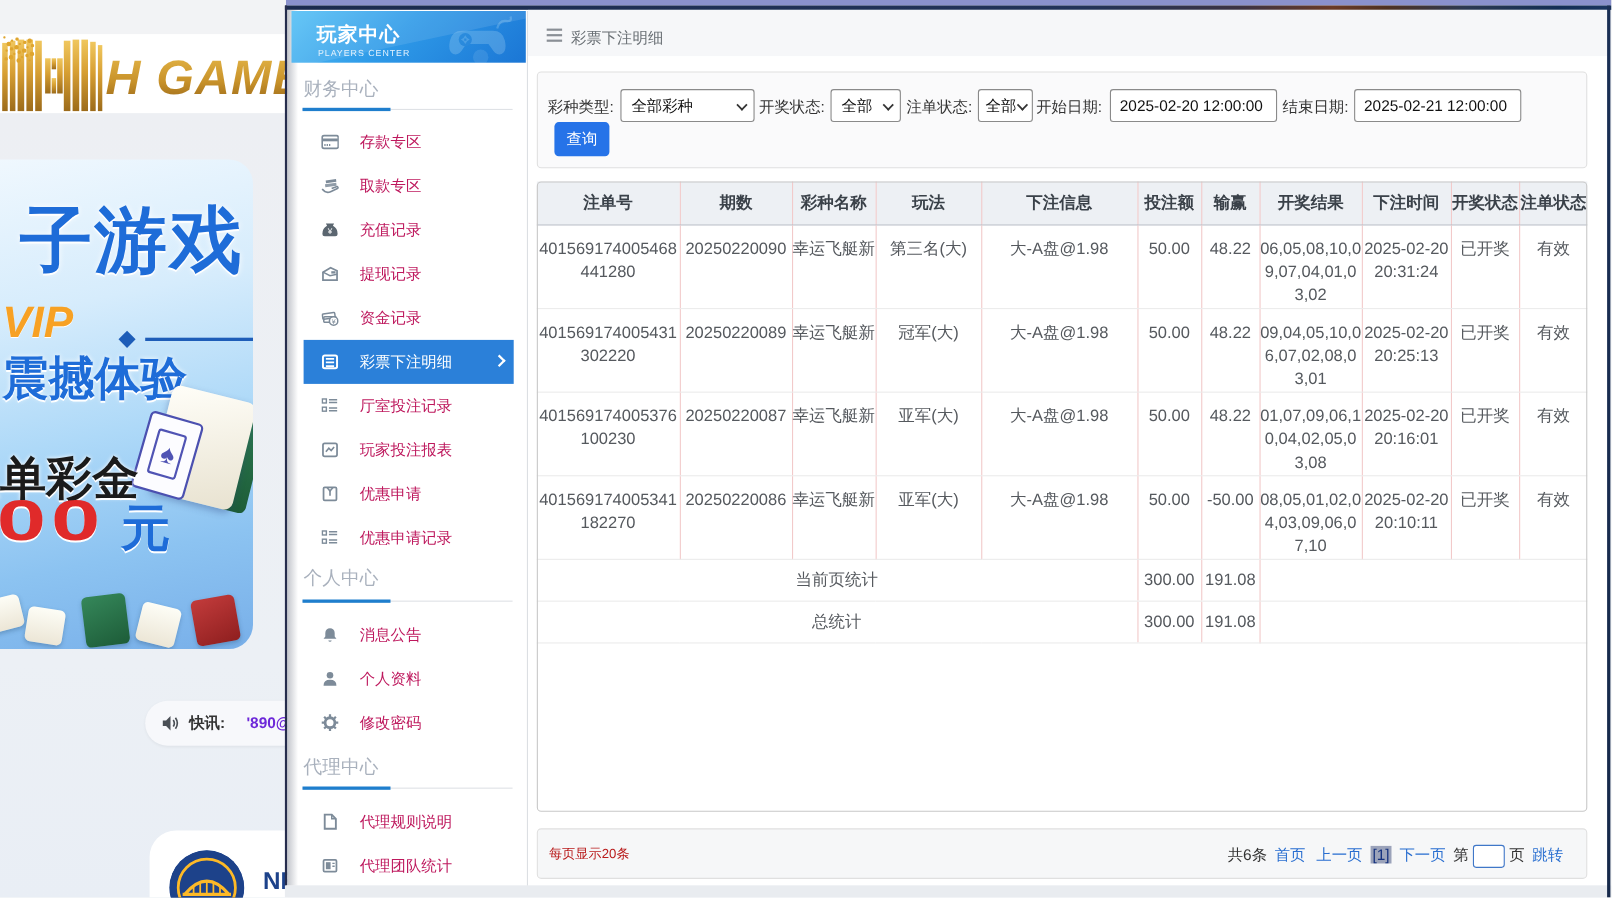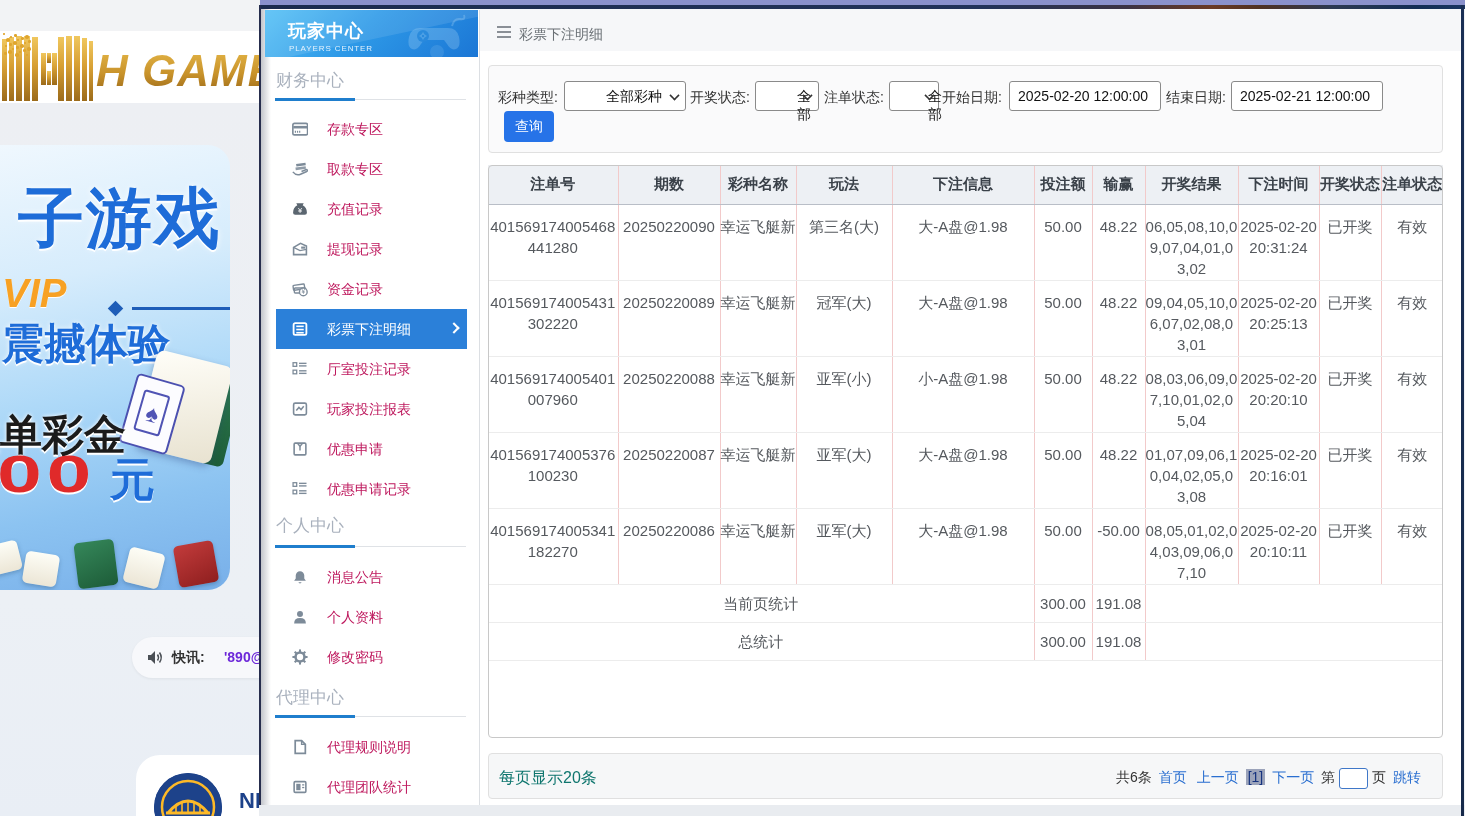--- a/index.html
+++ b/index.html
@@ -81,21 +81,21 @@
 
 
 #chead-ico { left:497px; top:26px; width:14px; height:12px; }
 #chead-ico i { position:absolute; left:0; width:14px; height:2px; background:#8a8f96; }
 #chead-title { left:519px; top:26px; font-size:14px; color:#6a7075; }
 
 
 #filter { left:488px; top:65px; width:955px; height:88px; background:#fafafb; border:1px solid #e0e0e0; border-radius:4px; }
 .flabel { position:absolute; top:23px; font-size:14px; color:#333; }
 .fsel { position:absolute; top:15px; height:30px; border:1px solid #8a8a8a; border-radius:3px; background:#fff; font-size:14px; color:#111; }
-.fsel .sv { position:absolute; left:9px; top:6px;margin-left:32px; }
+.fsel .sv { position:absolute; left:9px; top:6px; }
 .fsel .ar { position:absolute; right:6px; top:9px; width:9px; height:9px; }
 .ar:before { content:""; position:absolute; left:0; top:0; width:7px; height:7px; border-right:2px solid #333; border-bottom:2px solid #333; transform:rotate(45deg) scale(.8); }
 .finput { position:absolute; top:15px; height:30px; border:1px solid #8a8a8a; border-radius:3px; background:#fff; font-size:14px; color:#111; }
 .finput .sv { position:absolute; left:8px; top:6px; white-space:nowrap; }
 #qbtn { left:504px; top:111px; width:50px; height:31px; background:#2673e8; border-radius:4px; color:#fff; font-size:14px; text-align:center; line-height:31px; }
 
 
 table#tbl { position:absolute; left:488px; top:165px; width:955px; border-collapse:collapse; table-layout:fixed;
   font-size:15px; color:#55595e; }
 #tbl th { background:#edf0f4; color:#3a4149; font-weight:bold; height:39px; border-bottom:1px solid #b9bec7; }
@@ -103,21 +103,21 @@
 #tbl th:first-child, #tbl td:first-child { border-left:none; }
 #tbl th:last-child, #tbl td:last-child { border-right:none; }
 #tbl tbody td { height:76px; vertical-align:top; padding-top:11px; line-height:21px; border-bottom:1px solid #ececec; word-break:break-all; }
 #tbl .sum td { height:38px; vertical-align:middle; padding-top:0; border-left:none; border-right:none; }
 #tbl .sum td.bord { border-left:1px solid #f2caca; }
 #tbl .sum td.bordr { border-right:1px solid #f2caca;margin-left:32px; }
 #tbl-frame { left:488px; top:165px; width:955px; height:573px; border:1px solid #c8c8c8; border-radius:4px; pointer-events:none; }
 
 
 #pager { left:488px; top:753px; width:955px; height:46px; background:#f6f7f8; border:1px solid #e0e0e0; border-radius:4px; }
-#pager .left { position:absolute; left:10px; top:14px; font-size:16px; color:#0f766e; }
+#pager .left { position:absolute; left:10px; top:14px; font-size:12px; color:#b91c1c; }
 #pager .right { position:absolute; right:18px; top:14px; font-size:14px; color:#333; }
 #pager .right a { color:#2a6fd0; text-decoration:none; margin:0 3px; }
 #pager .cur { background:#9ba3ba; color:#16337f; padding:0 2px; margin:0 4px; }
 #pager .pinp { display:inline-block; width:29px; height:21px; border:1px solid #3f77c8; border-radius:3px; background:#fff; vertical-align:middle; margin:0 4px; }
 </style>
 </head>
 <body>
 
 <div class="abs" id="top-strip"></div>
 <div class="abs" id="logo-bar">
@@ -470,33 +470,20 @@
         <td>冠军(大)</td>
         <td>大-A盘@1.98</td>
         <td>50.00</td>
         <td>48.22</td>
         <td>09,04,05,10,06,07,02,08,03,01</td>
         <td>2025-02-20 20:25:13</td>
         <td>已开奖</td>
         <td>有效</td>
       </tr>
       <tr>
-        <td>401569174005401007960</td>
-        <td>20250220088</td>
-        <td>幸运飞艇新</td>
-        <td>亚军(小)</td>
-        <td>小-A盘@1.98</td>
-        <td>50.00</td>
-        <td>48.22</td>
-        <td>08,03,06,09,07,10,01,02,05,04</td>
-        <td>2025-02-20 20:20:10</td>
-        <td>已开奖</td>
-        <td>有效</td>
-      </tr>
-      <tr>
         <td>401569174005376100230</td>
         <td>20250220087</td>
         <td>幸运飞艇新</td>
         <td>亚军(大)</td>
         <td>大-A盘@1.98</td>
         <td>50.00</td>
         <td>48.22</td>
         <td>01,07,09,06,10,04,02,05,03,08</td>
         <td>2025-02-20 20:16:01</td>
         <td>已开奖</td>

